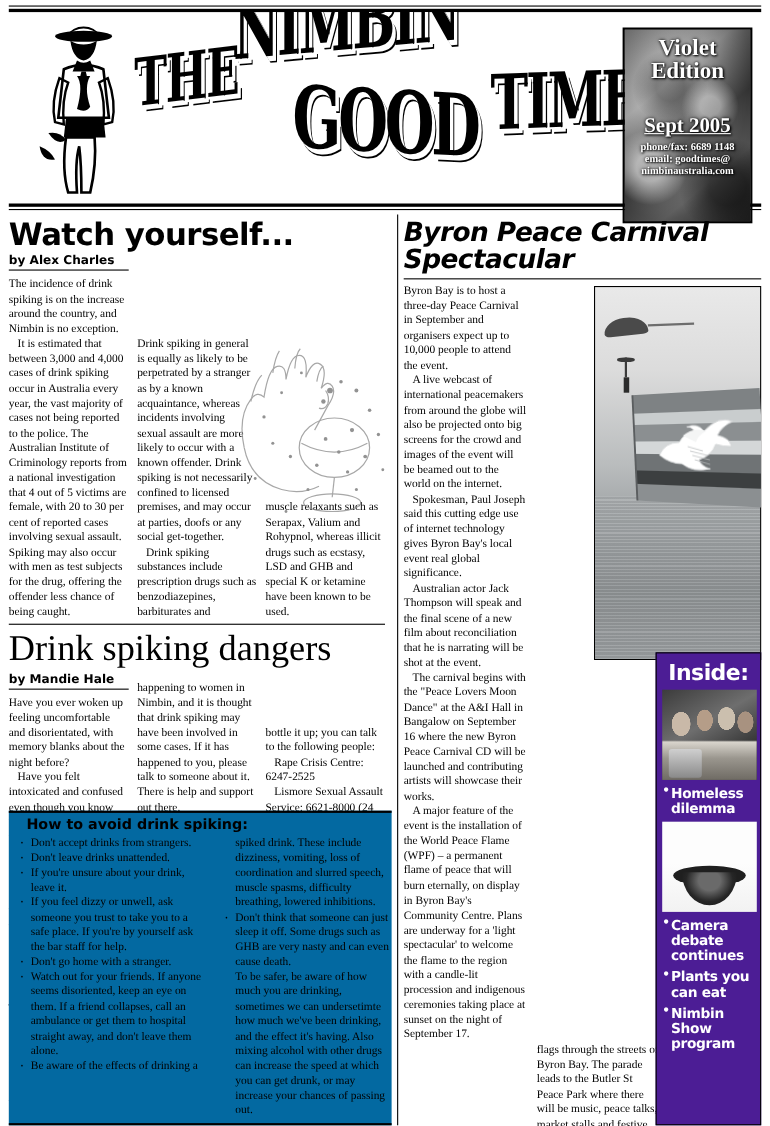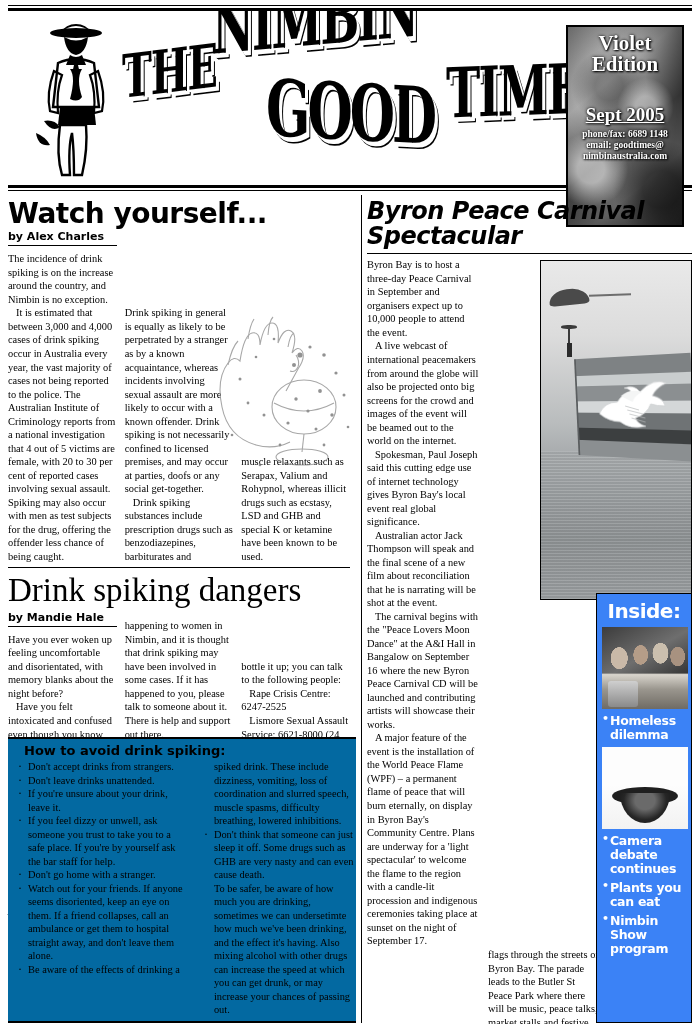--- a/index.html
+++ b/index.html
@@ -96,21 +96,21 @@
     font-weight: 700;
     font-style: italic;
     font-size: 30px;
     letter-spacing: 1px;
   }
 
   
   .edition-box {
     position: absolute;
     right: 8px; top: 14px;
-    width: 118px; height: 202px;
+    width: 118px; height: 178px;
     border: 2px solid #000;
     background:
       radial-gradient(ellipse at 30% 22%, #f2f2f2 0%, #b9b9b9 38%, #6d6d6d 70%, #4a4a4a 100%),
       linear-gradient(140deg, #8e8e8e, #d8d8d8 30%, #767676 55%, #cfcfcf 75%, #6a6a6a 100%);
     background-blend-mode: multiply;
     color: #fff;
     text-align: center;
     font-family: "Liberation Serif", serif;
     padding-top: 6px;
     overflow: hidden;
@@ -319,21 +319,21 @@
   .sky-dove {
     position: absolute; left: 18px; top: 24px;
     width: 78px; height: 58px;
   }
 
   
   .inside-box {
     position: absolute;
     right: 0; bottom: 0;
     width: 96px; height: 430px;
-    background: #3b82f6;
+    background: #4c1d95;
     border: 1px solid #000;
     padding: 4px 5px 6px 5px;
     color: #fff;
   }
   .inside-title {
     font-family: "DejaVu Sans", sans-serif;
     font-weight: 700;
     font-size: 20px;
     color: #fff;
     text-align: center;

